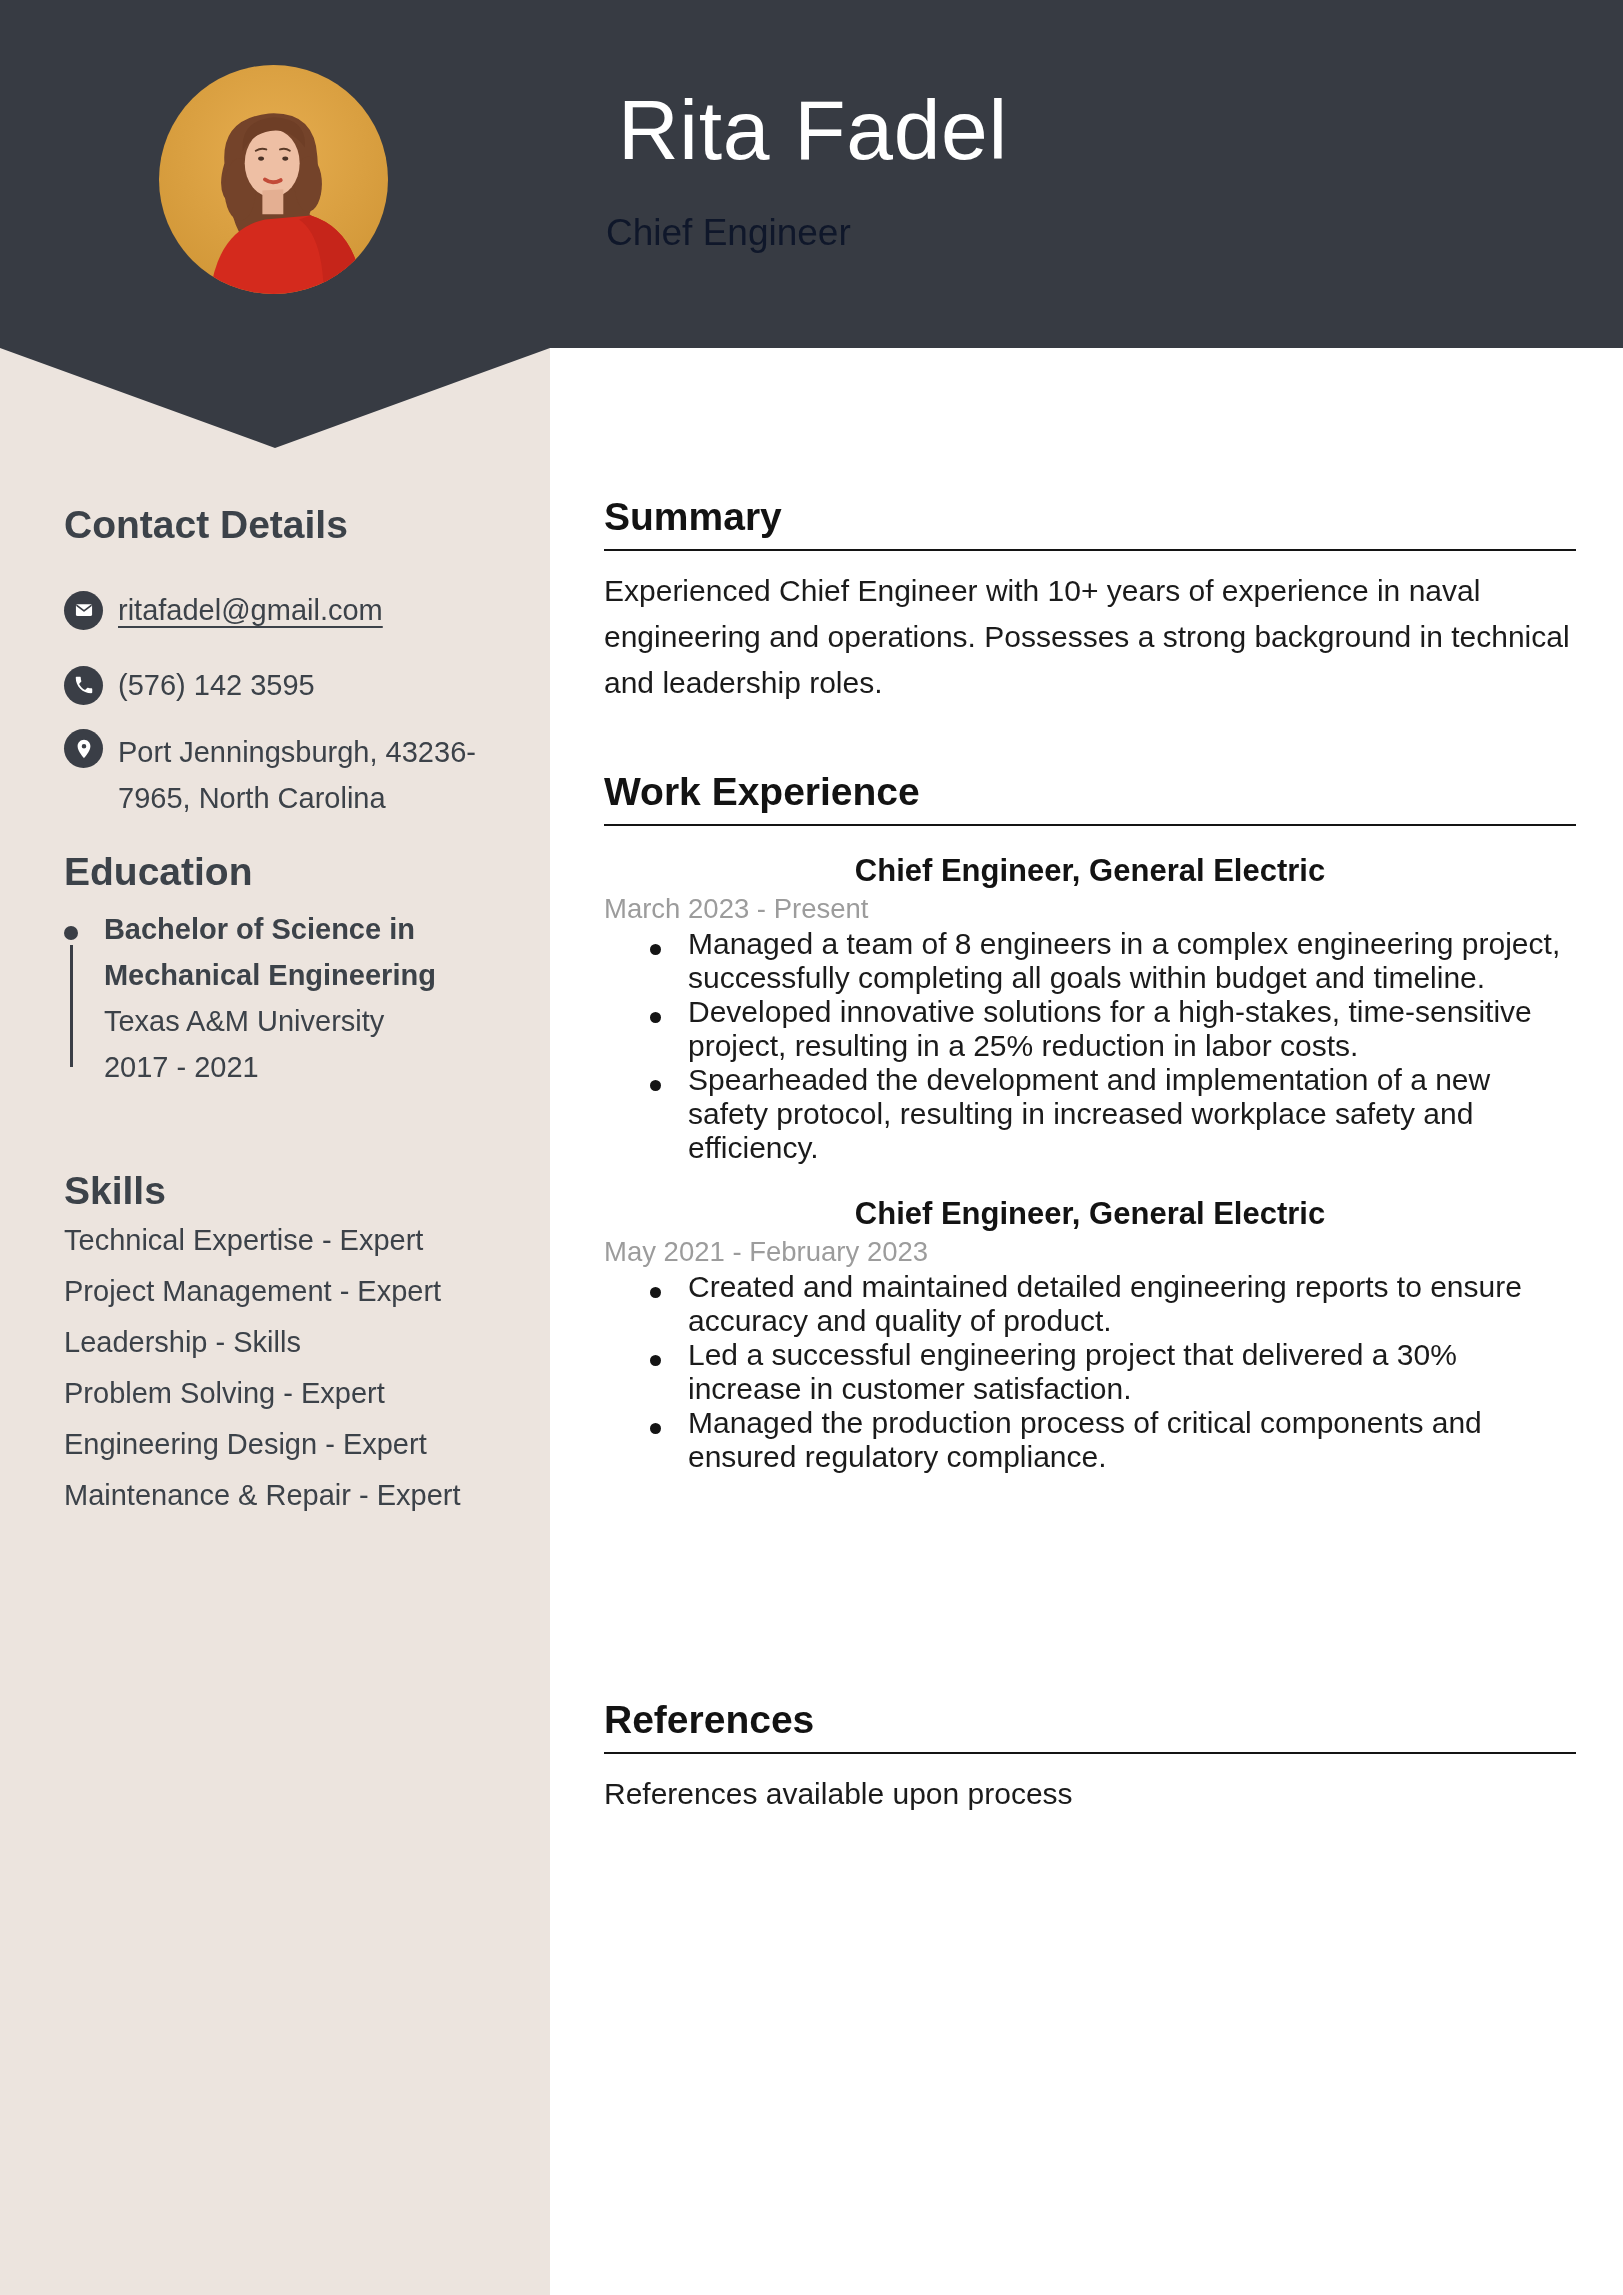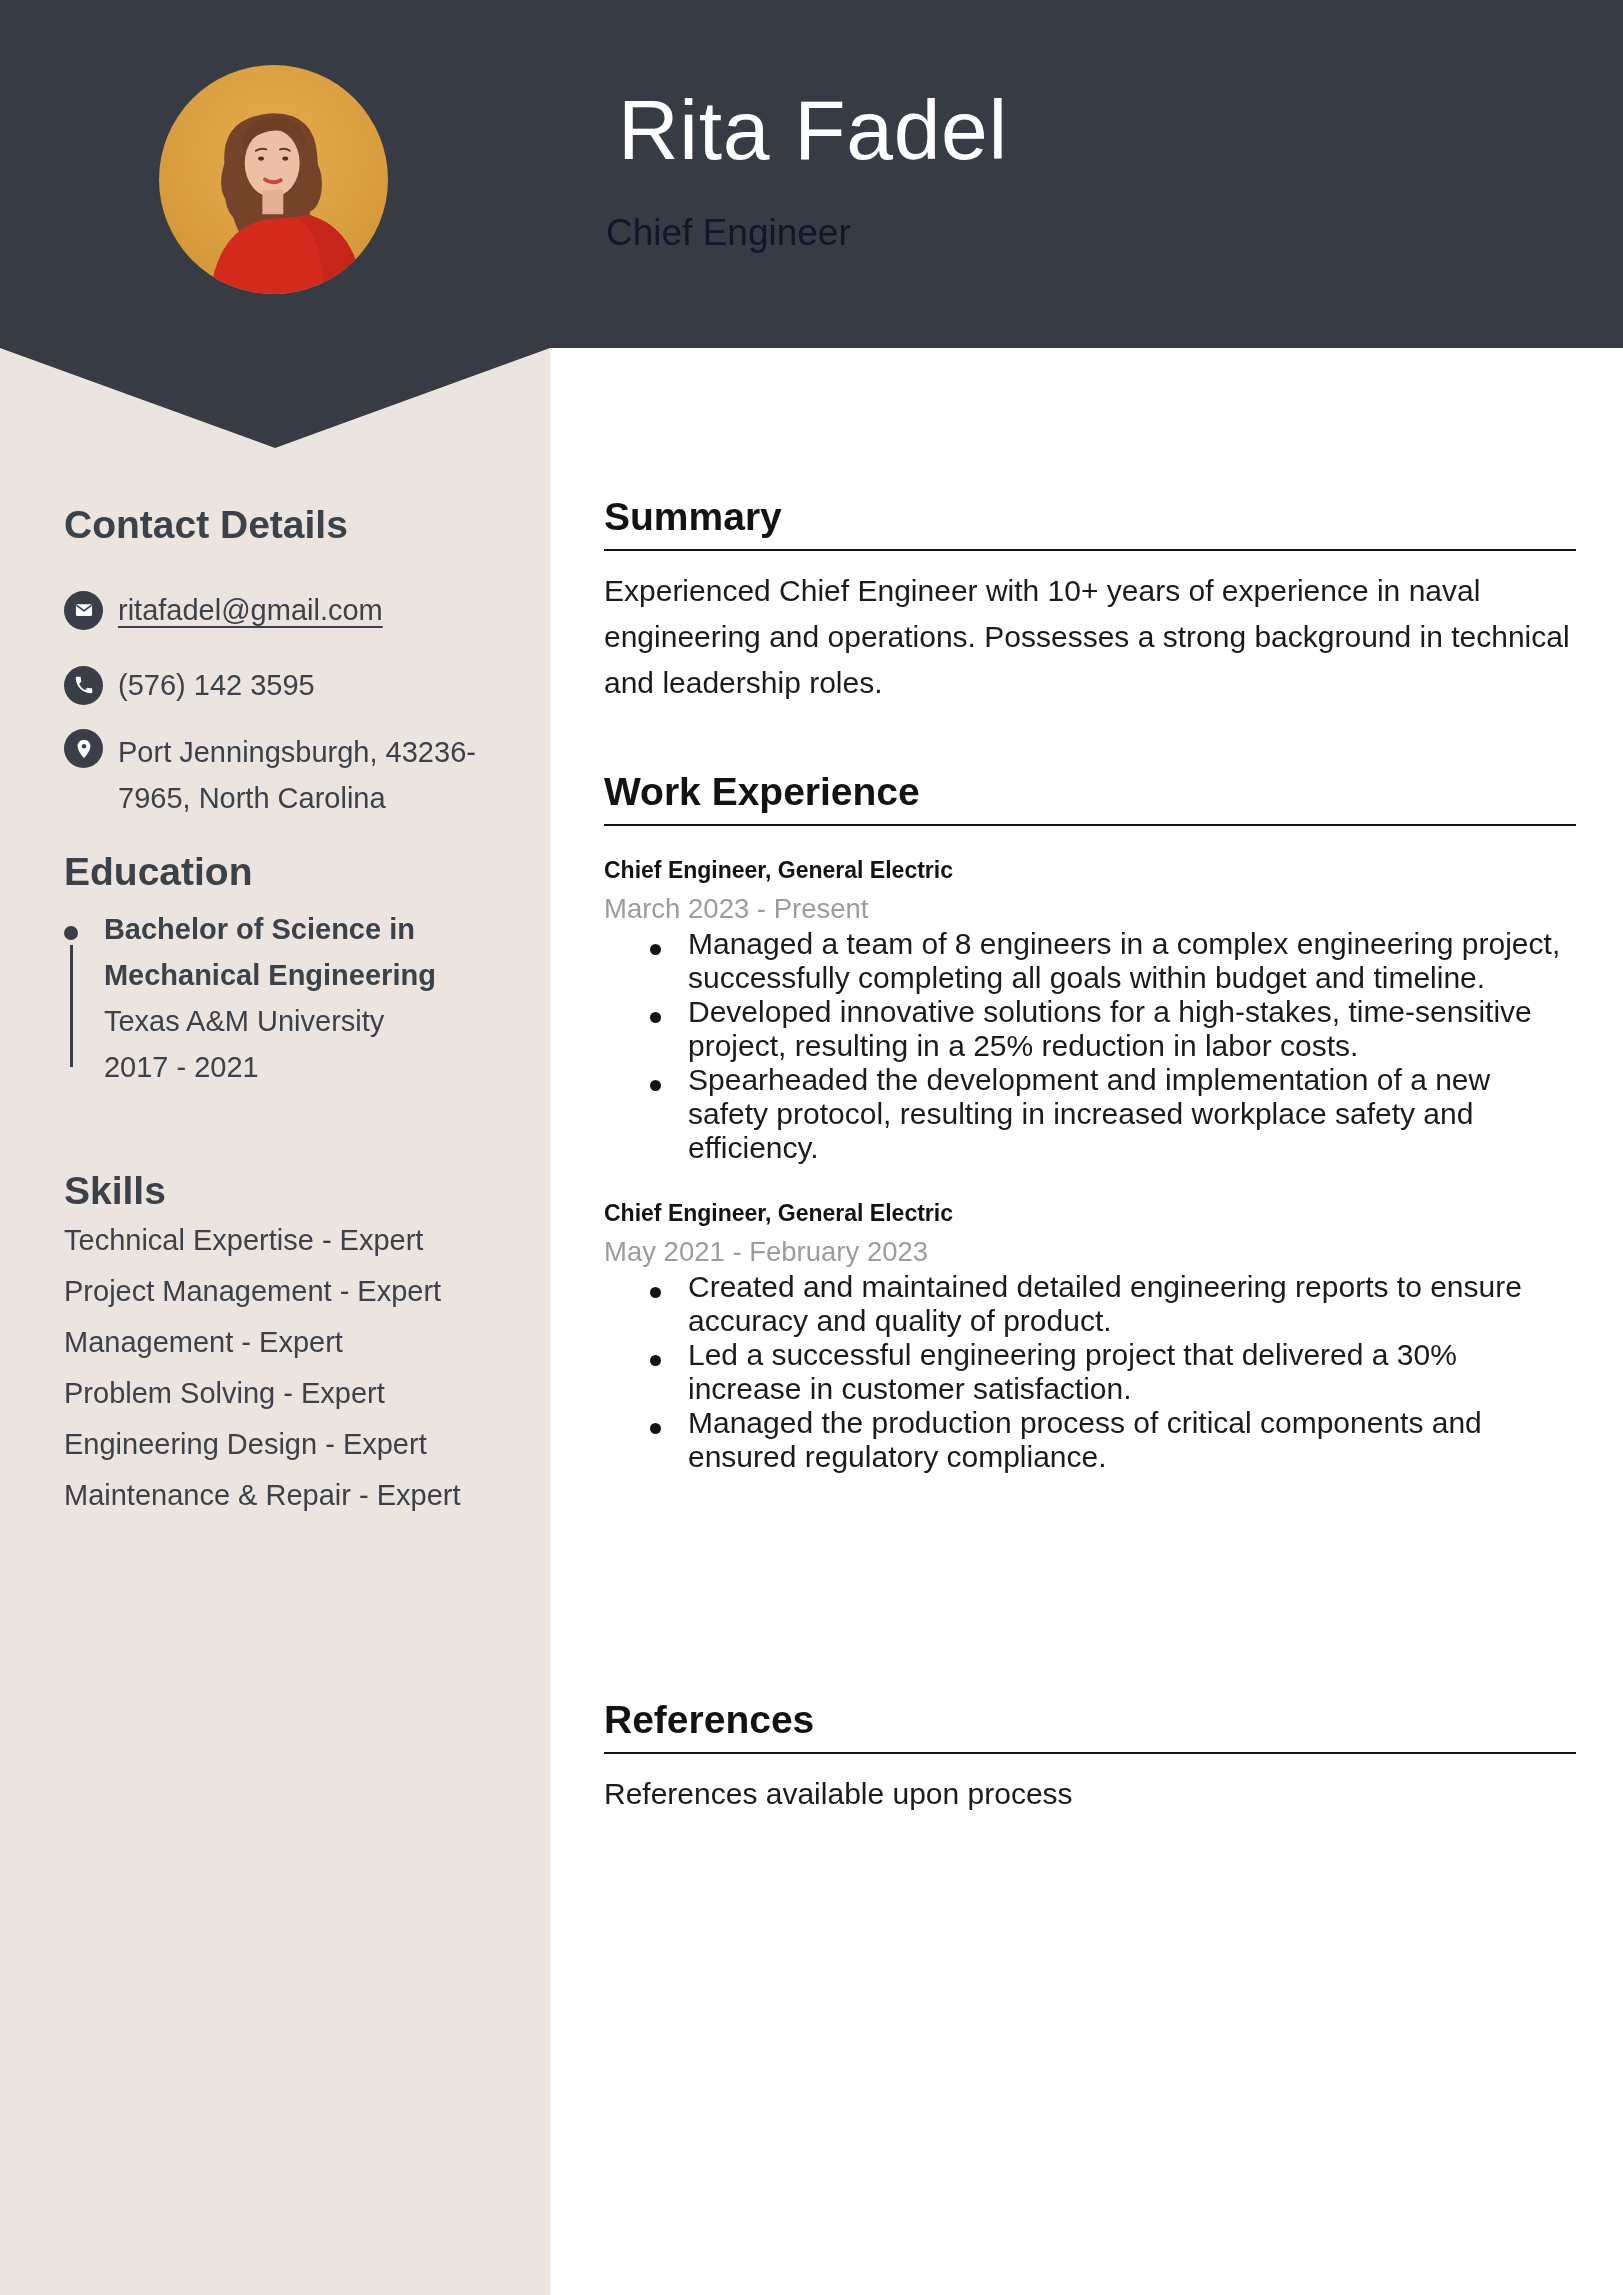--- a/index.html
+++ b/index.html
@@ -52,21 +52,21 @@
   .skill-list{list-style:none;margin-top:1.3px;}
   .skill-list li{font-size:29px;line-height:51px;}
 
   
   .main-sec{position:absolute;left:604px;width:972px;color:var(--text-main);}
   .main-sec h2{font-size:39px;line-height:47px;font-weight:700;color:var(--heading-main);
     padding-bottom:9.2px;border-bottom:2.6px solid var(--rule-dark);}
   #summary{top:493px;}
   #summary p{margin-top:17px;font-size:30px;line-height:46px;}
   #work{top:768px;}
-  .job-title{margin-top:23.6px;font-size:23px;line-height:41px;font-weight:700;color:var(--heading-main);}
+  .job-title{margin-top:23.6px;font-size:31px;line-height:41px;font-weight:700;color:var(--heading-main);text-align:center;}
   .job-entry + .job-entry .job-title{margin-top:27.5px;}
   .job-period{font-size:27.5px;line-height:35px;color:var(--date-gray);}
   .bullet-list{list-style:none;margin-top:1.3px;}
   .bullet-list li{display:flex;font-size:30px;line-height:34px;}
   .bullet-dot{flex:0 0 11px;width:11px;height:11px;border-radius:50%;background:var(--rule-dark);
     margin-left:46px;margin-top:17px;}
   .bullet-text{margin-left:27px;flex:1;}
   #references{top:1696px;}
   #references p{margin-top:17px;font-size:30px;line-height:46px;}
 </style>
@@ -155,21 +155,21 @@
         <div class="edu-years">2017 - 2021</div>
       </div>
     </div>
   </section>
 
   <section class="side-sec" id="skills">
     <h2>Skills</h2>
     <ul class="skill-list">
       <li>Technical Expertise - Expert</li>
       <li>Project Management - Expert</li>
-      <li>Management - Expert</li>
+      <li>Leadership - Skills</li>
       <li>Problem Solving - Expert</li>
       <li>Engineering Design - Expert</li>
       <li>Maintenance &amp; Repair - Expert</li>
     </ul>
   </section>
 
   <section class="main-sec" id="summary">
     <h2>Summary</h2>
     <p>Experienced Chief Engineer with 10+ years of experience in naval engineering and operations. Possesses a strong background in technical and leadership roles.</p>
   </section>

